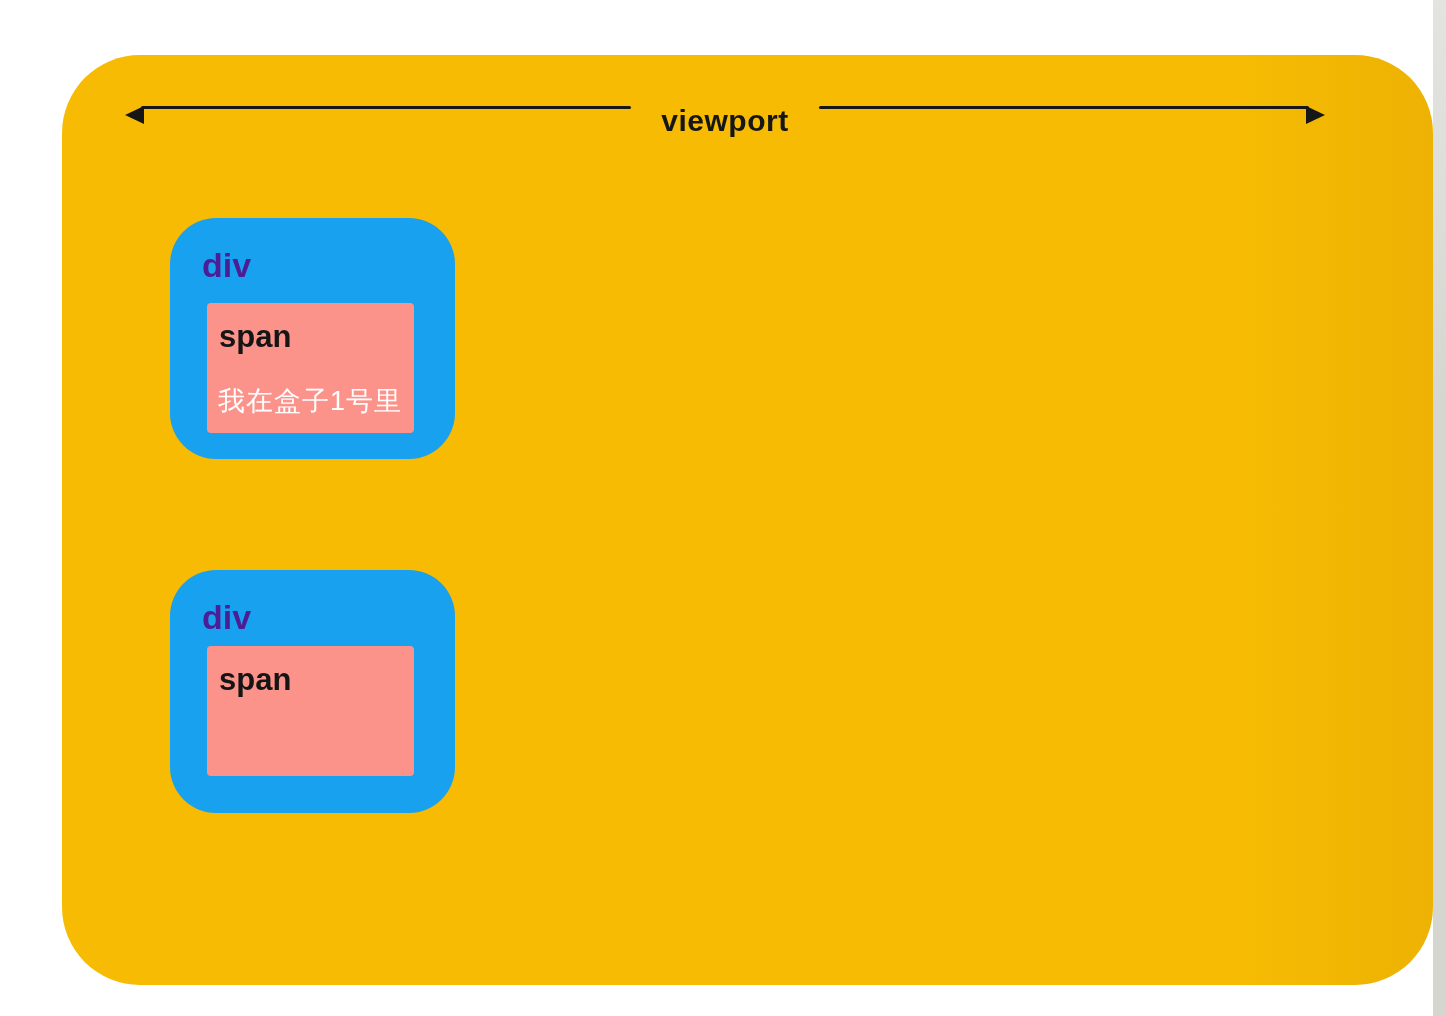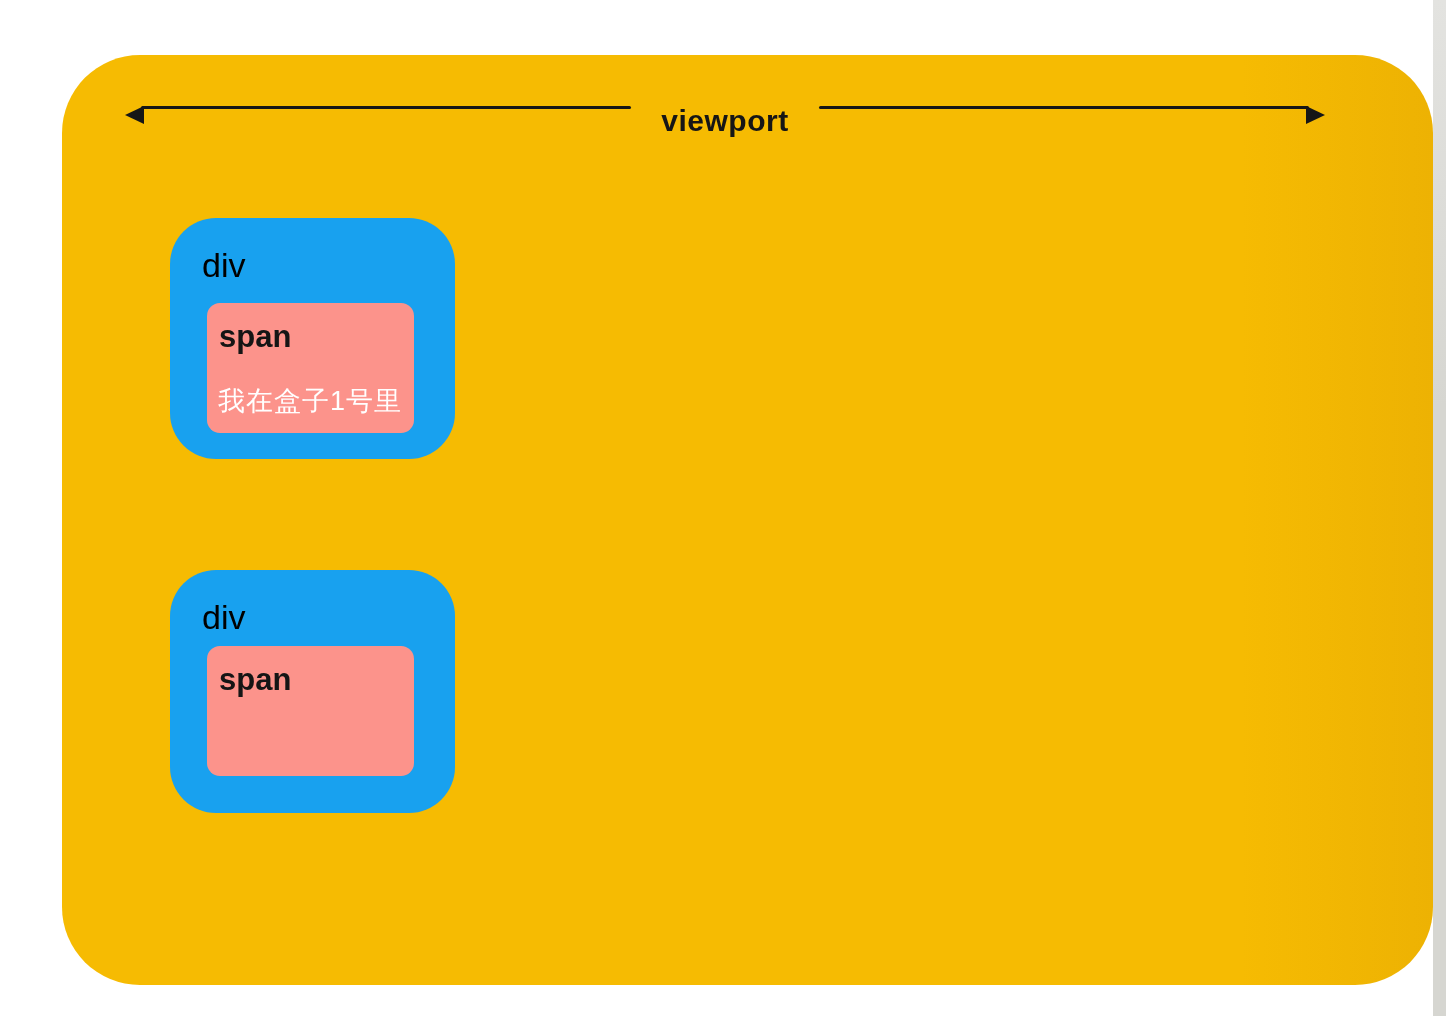--- a/index.html
+++ b/index.html
@@ -69,33 +69,33 @@
     background: #18a1ef;
     border-radius: 46px;
   }
   .div-box.box1 { top: 163px; height: 241px; }
   .div-box.box2 { top: 515px; height: 243px; }
 
   .div-label {
     position: absolute;
     left: 32px; top: 30px;
     font-size: 34px;
-    font-weight: normal;
-    color: #000000;
+    font-weight: bold;
+    color: #4c1d95;
     line-height: 1;
   }
 
   
   .span-box {
     position: absolute;
     left: 37px;
     width: 207px;
     height: 130px;
     background: #fc938b;
-    border-radius: 13px;
+    border-radius: 4px;
   }
   .box1 .span-box { top: 85px; }
   .box2 .span-box { top: 76px; }
 
   .span-label {
     position: absolute;
     left: 12px; top: 18px;
     font-size: 31px;
     font-weight: bold;
     color: #151515;

